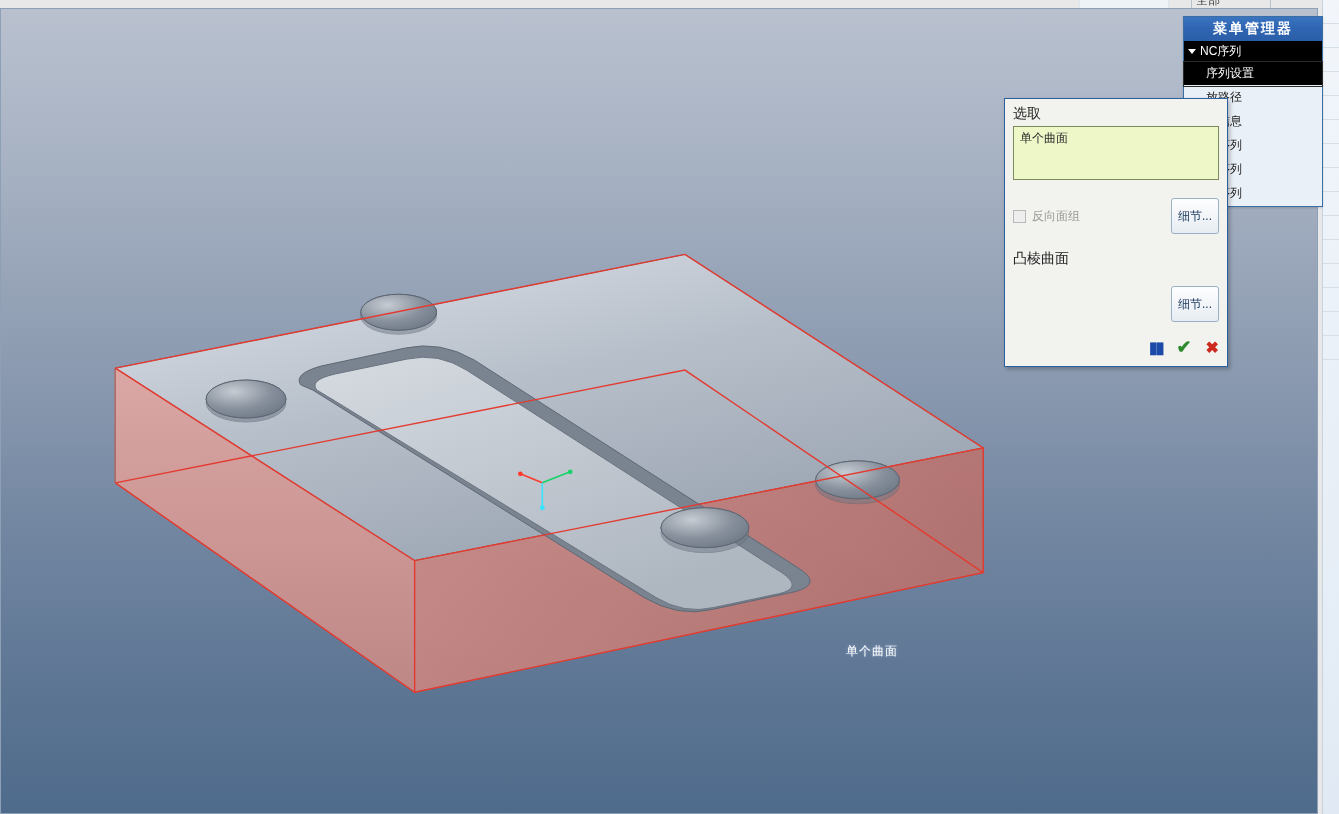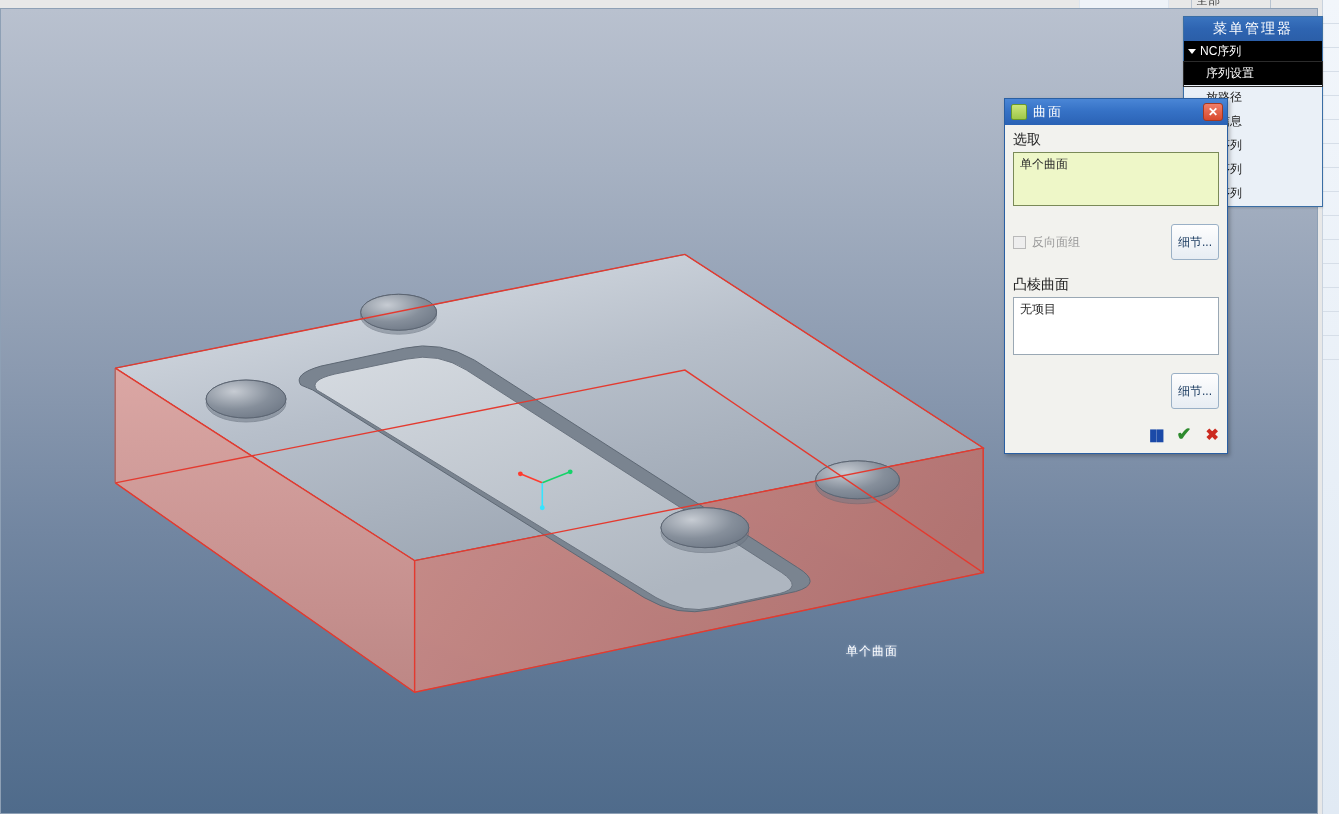--- a/index.html
+++ b/index.html
@@ -88,21 +88,21 @@
     left: 1183px;
     top: 16px;
     width: 140px;
     border: 1px solid #3a6ea5;
     background: #eaf1f9;
     box-shadow: 0 1px 2px rgba(0,0,0,.15);
   }
   .menu-mgr .titlebar {
     background: linear-gradient(to bottom, #3a74bf 0%, #2e64b1 50%, #2b5ea8 100%);
     color: #fff;
-    font-weight: normal;
+    font-weight: bold;
     font-size: 14px;
     padding: 3px 8px;
     letter-spacing: 2px;
     text-align: center;
   }
   .menu-mgr .section-hdr {
     background: #000;
     color: #fff;
     font-size: 12px;
     padding: 2px 4px;
@@ -371,41 +371,31 @@
   </div>
   <div class="item selected">序列设置</div>
   <div class="item">放路径</div>
   <div class="item">列信息</div>
   <div class="item">成序列</div>
   <div class="item">一序列</div>
   <div class="item">弃序列</div>
 </div>
 
 <div class="dlg">
-  <div class="dlg-title">
-    <span class="dlg-icon"></span>
-    <span class="dlg-title-text">曲面</span>
-    <span class="dlg-close">
-      <span>✕</span>
-    </span>
-  </div>
   <div class="body">
     <div class="label">选取</div>
     <div class="listbox">
       <span>单个曲面</span>
     </div>
     <div class="row">
       <span class="checkbox"></span>
       <span class="cklabel">反向面组</span>
       <span class="btn details-right">细节...</span>
     </div>
     <div class="label section2-label">凸棱曲面</div>
-    <div class="listbox white">
-      <span>无项目</span>
-    </div>
     <div class="row">
       <span style="flex:1"></span>
       <span class="btn details-right">细节...</span>
     </div>
   </div>
   <div class="action-bar">
     <span class="pause-icon">▮▮</span>
     <span class="ok-icon">✔</span>
     <span class="cancel-icon">✖</span>
   </div>

